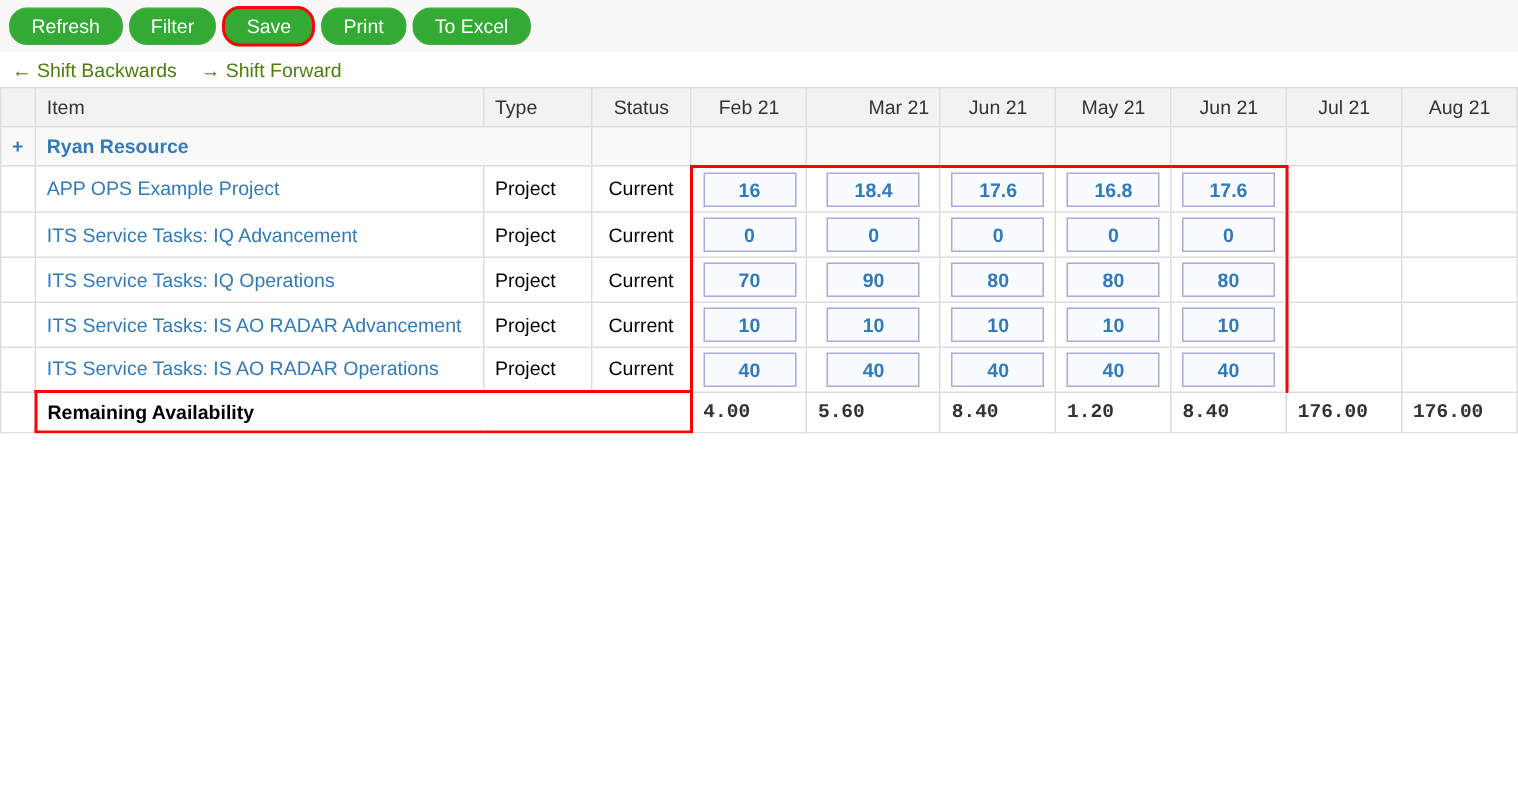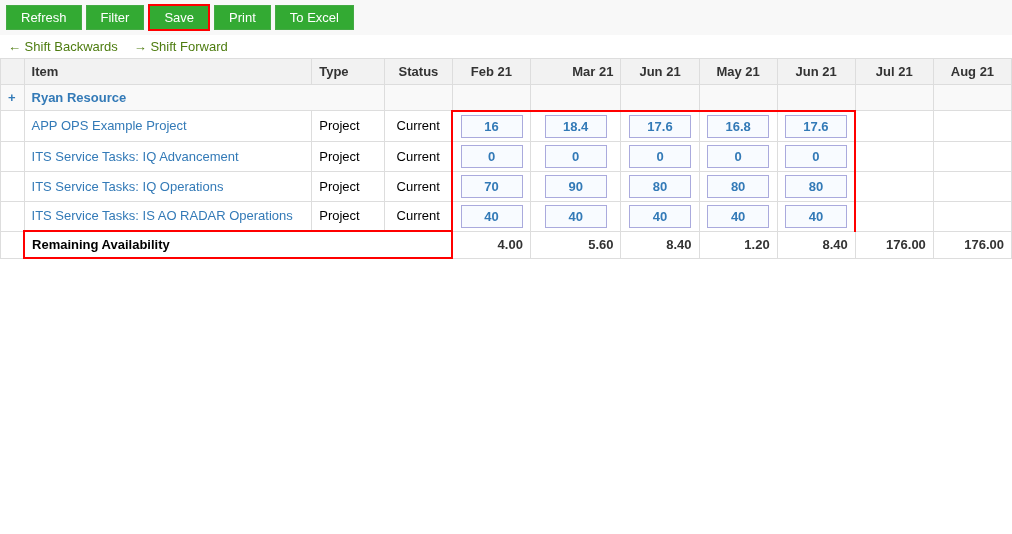--- a/index.html
+++ b/index.html
@@ -12,21 +12,21 @@
       gap: 4px;
       padding: 4px 6px;
       background: #f8f8f8;
     }
     .btn {
       padding: 4px 14px;
       border: 1px solid #4a4;
       background: #3a3;
       color: #fff;
       cursor: pointer;
-      border-radius: 0;
+      border-radius: 12px;
       font-size: 13px;
     }
     .btn-save {
       background: #3a3;
       border: 2px solid red;
     }
 
     
     .shift-nav {
       display: flex;
@@ -49,21 +49,21 @@
       border-collapse: collapse;
       width: 100%;
     }
     th, td {
       border: 1px solid #ddd;
       padding: 5px 7px;
       white-space: nowrap;
     }
     thead th {
       background: #f2f2f2;
-      font-weight: bold;
+      font-weight: normal;
       text-align: center;
       color: #333;
     }
     thead th.left { text-align: left; }
 
     
     tr.resource-row td {
       background: #f9f9f9;
       font-weight: bold;
       color: #337ab7;
@@ -90,22 +90,23 @@
 
     
     tr.remaining-row td {
       font-weight: bold;
       border: 1px solid #ddd;
     }
     tr.remaining-row td.remaining-label {
       border: 2px solid red;
     }
     tr.remaining-row td.val {
-      text-align: right;
+      text-align: left;
       color: #333;
+      font-family: Liberation Mono, monospace;
     }
 
     
     .plus-icon {
       color: #337ab7;
       font-weight: bold;
       cursor: pointer;
     }
 
     td.num-cell {
@@ -195,20 +196,33 @@
           <td style="padding: 3px 5px; text-align: center; border-left: 2px solid red;"><input type="text" class="cell-input" value="70" style=""></td>
           <td style="padding: 3px 5px; text-align: center;"><input type="text" class="cell-input" value="90" style=""></td>
           <td style="padding: 3px 5px; text-align: center;"><input type="text" class="cell-input" value="80" style=""></td>
           <td style="padding: 3px 5px; text-align: center;"><input type="text" class="cell-input" value="80" style=""></td>
           <td style="padding: 3px 5px; text-align: center; border-right: 2px solid red;"><input type="text" class="cell-input" value="80" style=""></td>
           <td class="empty-cell"></td>
           <td class="empty-cell"></td>
         </tr>
         <tr class="data-row">
           <td></td>
+          <td class="item-cell" style="color: rgb(51, 122, 183); cursor: pointer;">ITS Service Tasks: IS AO RADAR Advancement</td>
+          <td>Project</td>
+          <td style="text-align: center;">Current</td>
+          <td style="padding: 3px 5px; text-align: center; border-left: 2px solid red;"><input type="text" class="cell-input" value="10" style=""></td>
+          <td style="padding: 3px 5px; text-align: center;"><input type="text" class="cell-input" value="10" style=""></td>
+          <td style="padding: 3px 5px; text-align: center;"><input type="text" class="cell-input" value="10" style=""></td>
+          <td style="padding: 3px 5px; text-align: center;"><input type="text" class="cell-input" value="10" style=""></td>
+          <td style="padding: 3px 5px; text-align: center; border-right: 2px solid red;"><input type="text" class="cell-input" value="10" style=""></td>
+          <td class="empty-cell"></td>
+          <td class="empty-cell"></td>
+        </tr>
+        <tr class="data-row">
+          <td></td>
           <td class="item-cell" style="color: rgb(51, 122, 183); cursor: pointer;">ITS Service Tasks: IS AO RADAR Operations</td>
           <td>Project</td>
           <td style="text-align: center;">Current</td>
           <td style="padding: 3px 5px; text-align: center; border-left: 2px solid red;"><input type="text" class="cell-input" value="40" style=""></td>
           <td style="padding: 3px 5px; text-align: center;"><input type="text" class="cell-input" value="40" style=""></td>
           <td style="padding: 3px 5px; text-align: center;"><input type="text" class="cell-input" value="40" style=""></td>
           <td style="padding: 3px 5px; text-align: center;"><input type="text" class="cell-input" value="40" style=""></td>
           <td style="padding: 3px 5px; text-align: center; border-right: 2px solid red;"><input type="text" class="cell-input" value="40" style=""></td>
           <td class="empty-cell"></td>
           <td class="empty-cell"></td>

